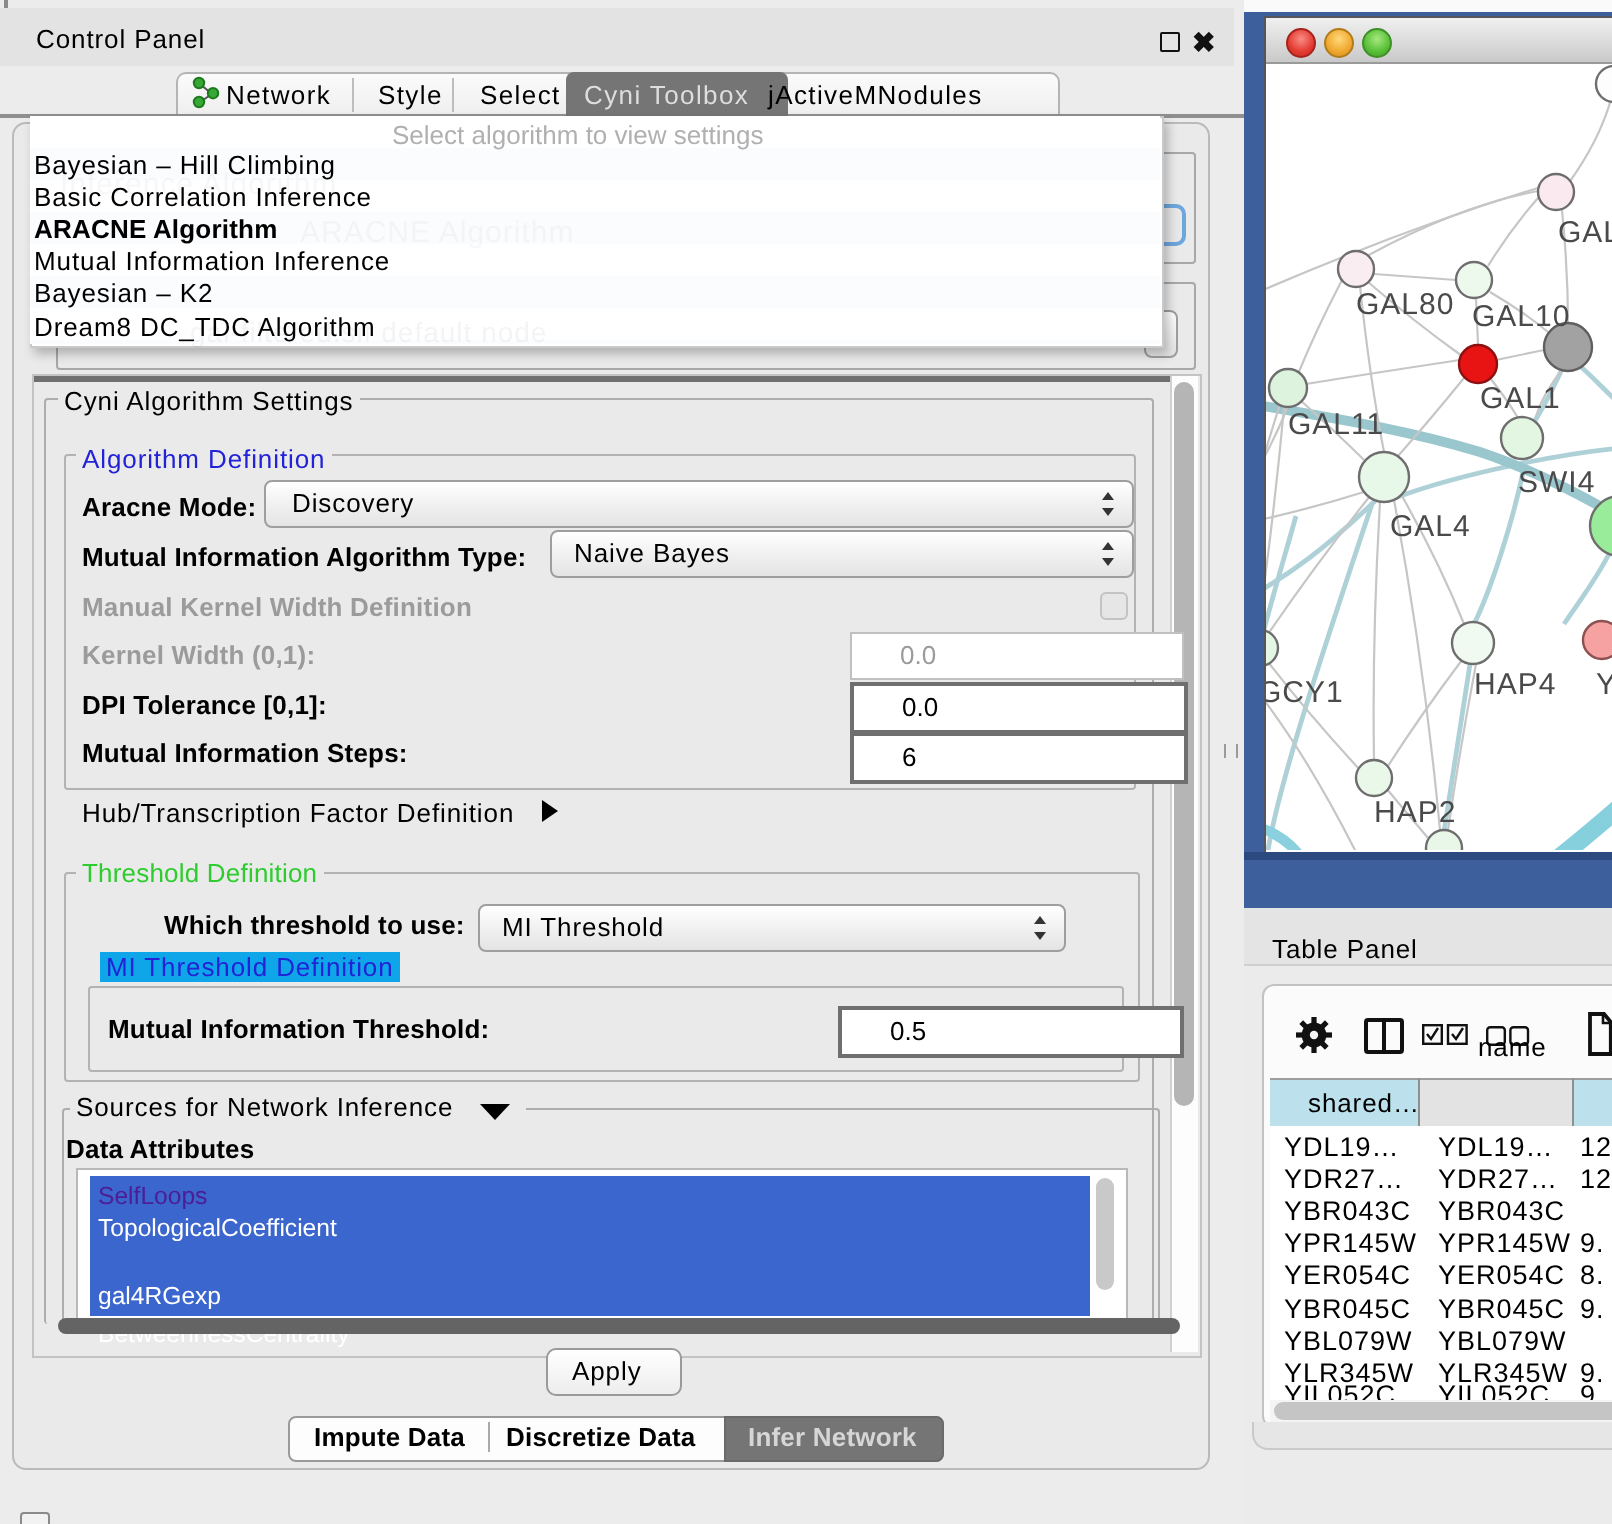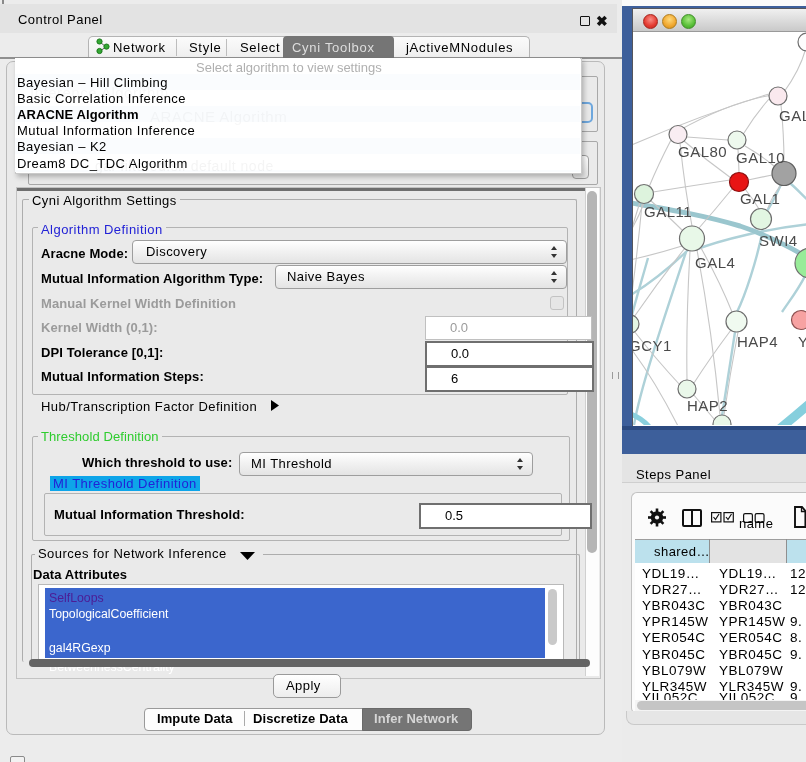--- a/index.html
+++ b/index.html
@@ -35,21 +35,21 @@
   <circle cx="3.5" cy="13" r="2.6" fill="#35a835" stroke="#1c7a1c"></circle>
   <circle cx="10.5" cy="8.6" r="2.6" fill="#35a835" stroke="#1c7a1c"></circle>
 </svg>
 <div class="abs lbl" style="left:113px;top:40px;letter-spacing:0.7px;">Network</div>
 <div class="abs" style="left:176px;top:39px;width:1px;height:17px;background:#bdbdbd;"></div>
 <div class="abs lbl" style="left:189px;top:40px;letter-spacing:0.7px;">Style</div>
 <div class="abs" style="left:226px;top:39px;width:1px;height:17px;background:#bdbdbd;"></div>
 <div class="abs lbl" style="left:240px;top:40px;letter-spacing:0.7px;">Select</div>
 <div class="abs" style="left:283px;top:36px;width:111px;height:23px;background:#757575;border-radius:4px 4px 0 0;"></div>
 <div class="abs lbl" style="left:292px;top:40px;color:#dedede;letter-spacing:0.7px;">Cyni Toolbox</div>
-<div class="abs lbl" style="left:406px;top:40px;letter-spacing:0.7px;text-align:right;">jActiveMNodules</div>
+<div class="abs lbl" style="left:384px;top:40px;letter-spacing:0.7px;text-align:right;">jActiveMNodules</div>
 
 <div class="abs" style="left:6px;top:61px;width:597px;height:672px;background:#eaeaea;border:1px solid #bababa;border-radius:7px;"></div>
 
 <div class="abs" style="left:28px;top:76px;width:568px;height:54px;border:1px solid #a8a8a8;border-radius:2px;"></div>
 <div class="abs" style="left:575px;top:102px;width:14px;height:17px;border:2.5px solid #6ea7dd;border-radius:5px;background:#e8e8e8;"></div>
 <div class="abs" style="left:28px;top:141px;width:568px;height:42px;border:1px solid #a8a8a8;border-radius:2px;"></div>
 <div class="abs" style="left:572px;top:155px;width:15px;height:22px;border:1px solid #9e9e9e;border-radius:4px;background:linear-gradient(#fff,#e4e4e4);"></div>
 
 <div class="abs" style="left:16px;top:187px;width:583px;height:490px;border:1px solid #c3c3c3;background:#eaeaea;"></div>
 <div class="abs" style="left:17px;top:188px;width:581px;height:2.5px;background:#6f6f6f;"></div>
@@ -241,21 +241,21 @@
     <text x="629" y="351">GCY1</text>
     <text x="737" y="347">HAP4</text>
     <text x="798" y="347">Y</text>
     <text x="687" y="411">HAP2</text>
   </g>
 </svg>
 
 <div class="abs" style="left:622px;top:426px;width:184px;height:4px;background:#2c4a80;"></div>
 
 <div class="abs" style="left:622px;top:454px;width:184px;height:28px;background:#e4e4e4;border-bottom:1px solid #cfcfcf;"></div>
-<div class="abs lbl" style="left:636px;top:466.5px;">Steps Panel</div>
+<div class="abs lbl" style="left:636px;top:466.5px;">Table Panel</div>
 <div class="abs" style="left:622px;top:483px;width:184px;height:279px;background:#ebebeb;"></div>
 
 <div class="abs" style="left:631px;top:492px;width:175px;height:220px;background:#fbfbfb;border:1px solid #c2c2c2;border-radius:6px 0 0 6px;border-right:none;"></div>
 
 <svg class="abs" style="left:646px;top:507px;" width="22" height="21" viewBox="0 0 22 21">
 <g fill="#111">
       <circle cx="11" cy="10.5" r="6.2"></circle>
 <g stroke="#111" stroke-width="2.6">
 <line x1="11" y1="1.5" x2="11" y2="5"></line>
         <line x1="11" y1="16" x2="11" y2="19.5"></line>

